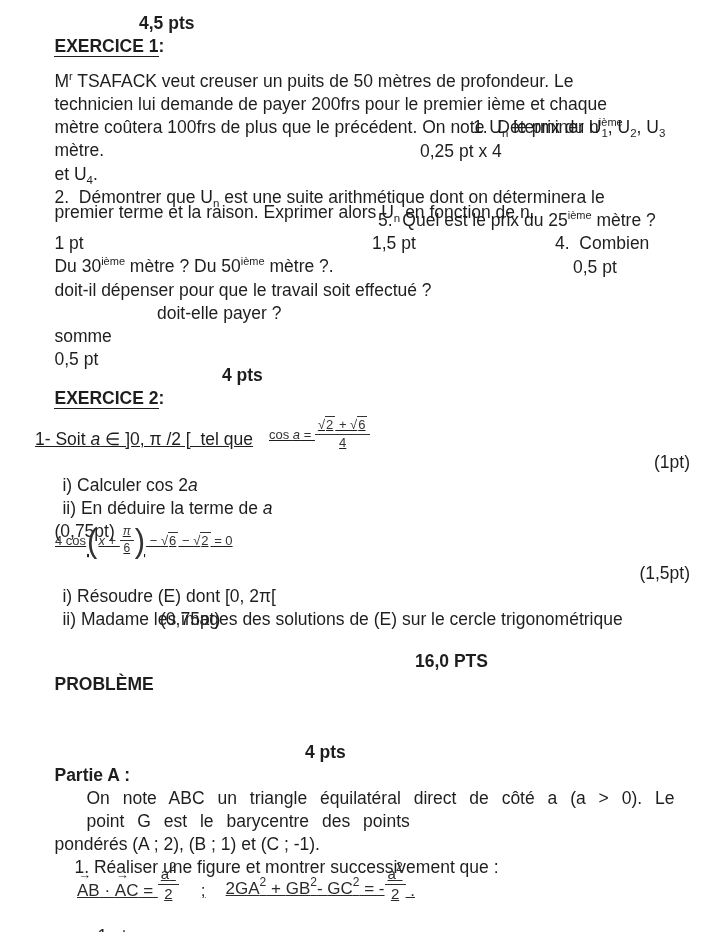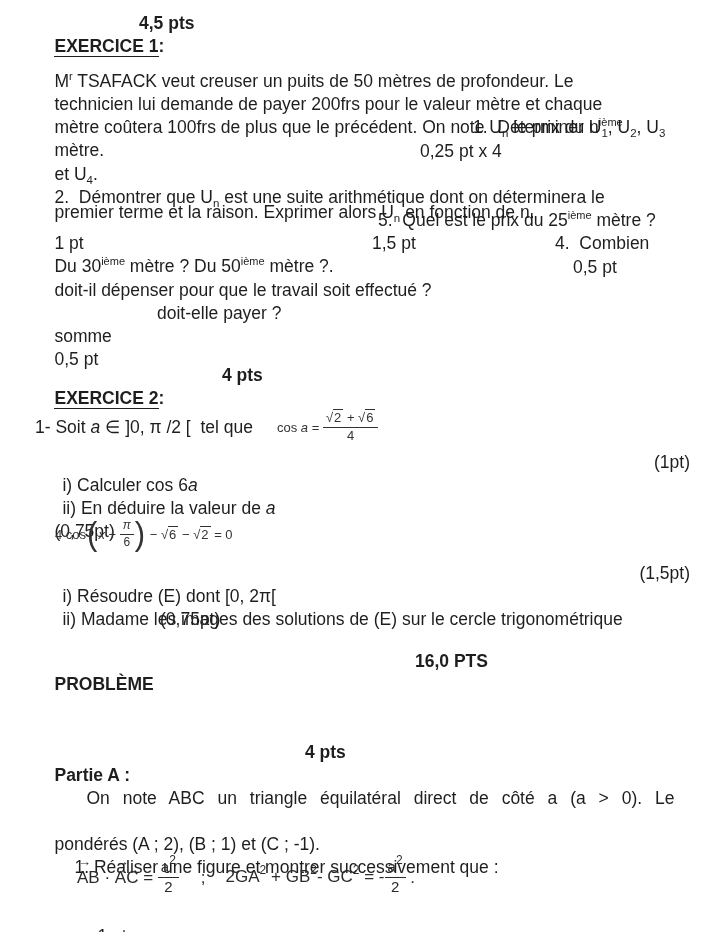--- a/index.html
+++ b/index.html
@@ -2,21 +2,21 @@
 <html><head>
 <meta charset="utf-8">
 <style>
   html,body { margin:0; padding:0; background:#ffffff; }
   .page {
     position:relative; width:720px; height:932px; background:#ffffff;
     font-family:"Liberation Sans", sans-serif; font-size:17.5px; color:#1e1e1e;
     overflow:hidden;
   }
   .ln { position:absolute; left:35px; right:30px; height:23px; line-height:23px; white-space:pre; }
-  .flexln { display:flex; align-items:center; }
+  .flexln { display:flex; align-items:flex-end;text-decoration:underline; }
   .ax { position:absolute; top:0; white-space:pre; }
   .rx { position:absolute; right:0; top:0; white-space:pre; }
   .b { font-weight:bold; }
   .i { font-style:italic; }
   .u { border-bottom:1.8px solid #1e1e1e; }
   .sup { font-size:11px; position:relative; top:-7px; }
   .sub { font-size:11.5px; position:relative; top:4px; }
   .fsup { font-size:12px; position:relative; top:-8px; }
   .m13 { font-size:13px; color:#333; }
   .frac { display:inline-flex; flex-direction:column; align-items:center; vertical-align:middle; line-height:1.15; }
@@ -39,21 +39,21 @@
 
   <div class="ln" style="top:12px">
     <span class="b u">EXERCICE 1</span><span class="b">:</span>
     <span class="ax b" style="left:104px">4,5 pts</span>
   </div>
 
   <div class="ln" style="top:47px">
     <span>M</span><span class="sup">r</span><span> TSAFACK veut creuser un puits de 50 mètres de profondeur. Le</span>
   </div>
   <div class="ln" style="top:70px">
-    <span>technicien lui demande de payer 200frs pour le valeur mètre et chaque</span>
+    <span>technicien lui demande de payer 200frs pour le premier ième et chaque</span>
   </div>
   <div class="ln" style="top:93px">
     <span>mètre coûtera 100frs de plus que le précédent. On note U</span><span class="sub">n</span><span> le prix du n</span><span class="sup">ième</span>
   </div>
   <div class="ln" style="top:116px">
     <span>mètre.</span>
     <span class="ax" style="left:438px"><span>1.  Déterminer U</span><span class="sub">1</span><span>, U</span><span class="sub">2</span><span>, U</span><span class="sub">3</span></span>
   </div>
   <div class="ln" style="top:140px">
     <span>et U</span><span class="sub">4</span><span>.</span>
@@ -86,35 +86,35 @@
     <span>0,5 pt</span>
   </div>
 
   <div class="ln" style="top:364px">
     <span class="b u">EXERCICE 2</span><span class="b">:</span>
     <span class="ax b" style="left:187px">4 pts</span>
   </div>
 
   <div class="ln flexln" style="top:403px; height:48px">
     <span><span>1- Soit </span><span class="i">a</span><span> ∈ ]0, π /2 [  tel que</span></span>
-    <span class="fx" style="margin-left:24px">
+    <span class="fx" style="margin-left:16px">
       <span class="m13"><span>cos </span><span class="i">a</span><span> = </span></span>
       <span class="frac m13">
         <span class="num"><span>√</span><span class="rad">2</span><span> + </span><span>√</span><span class="rad">6</span></span>
         <span class="den">4</span>
       </span>
     </span>
   </div>
 
   <div class="ln" style="top:451px; padding-left:8px">
-    <span>i) Calculer cos 6</span><span class="i">a</span>
+    <span>i) Calculer cos 2</span><span class="i">a</span>
     <span class="rx">(1pt)</span>
   </div>
   <div class="ln" style="top:474px; padding-left:8px">
-    <span>ii) En déduire la valeur de </span><span class="i">a</span>
+    <span>ii) En déduire la terme de </span><span class="i">a</span>
   </div>
   <div class="ln" style="top:497px">
     <span>(0,75pt)</span>
   </div>
 
   <div class="ln flexln" style="top:512px; height:44px">
     <span class="fx" style="margin-left:20px">
       <span class="m13">4 cos</span>
       <span class="bp">(</span>
       <span class="m13 i">x</span>
@@ -143,20 +143,23 @@
     <span class="b">PROBLÈME</span>
     <span class="ax b" style="left:380px">16,0 PTS</span>
   </div>
   <div class="ln" style="top:741px">
     <span class="b">Partie A :</span>
     <span class="ax b" style="left:270px">4 pts</span>
   </div>
   <div class="ln wsp1" style="top:764px">
     <span>On note ABC un triangle équilatéral direct de côté a (a &gt; 0). Le</span>
   </div>
+  <div class="ln wsp1" style="top:787px">
+    <span>point G est le barycentre des points</span>
+  </div>
   <div class="ln" style="top:810px">
     <span>pondérés (A ; 2), (B ; 1) et (C ; -1).</span>
   </div>
   <div class="ln" style="top:833px; padding-left:20px">
     <span>1. Réaliser une figure et montrer successivement que :</span>
   </div>
 
   <div class="ln flexln bigfrm" style="top:852px; height:50px; padding-left:42px">
     <span class="vec"><span class="arr">→</span><span>AB</span></span>
     <span style="white-space:pre"> · </span>

